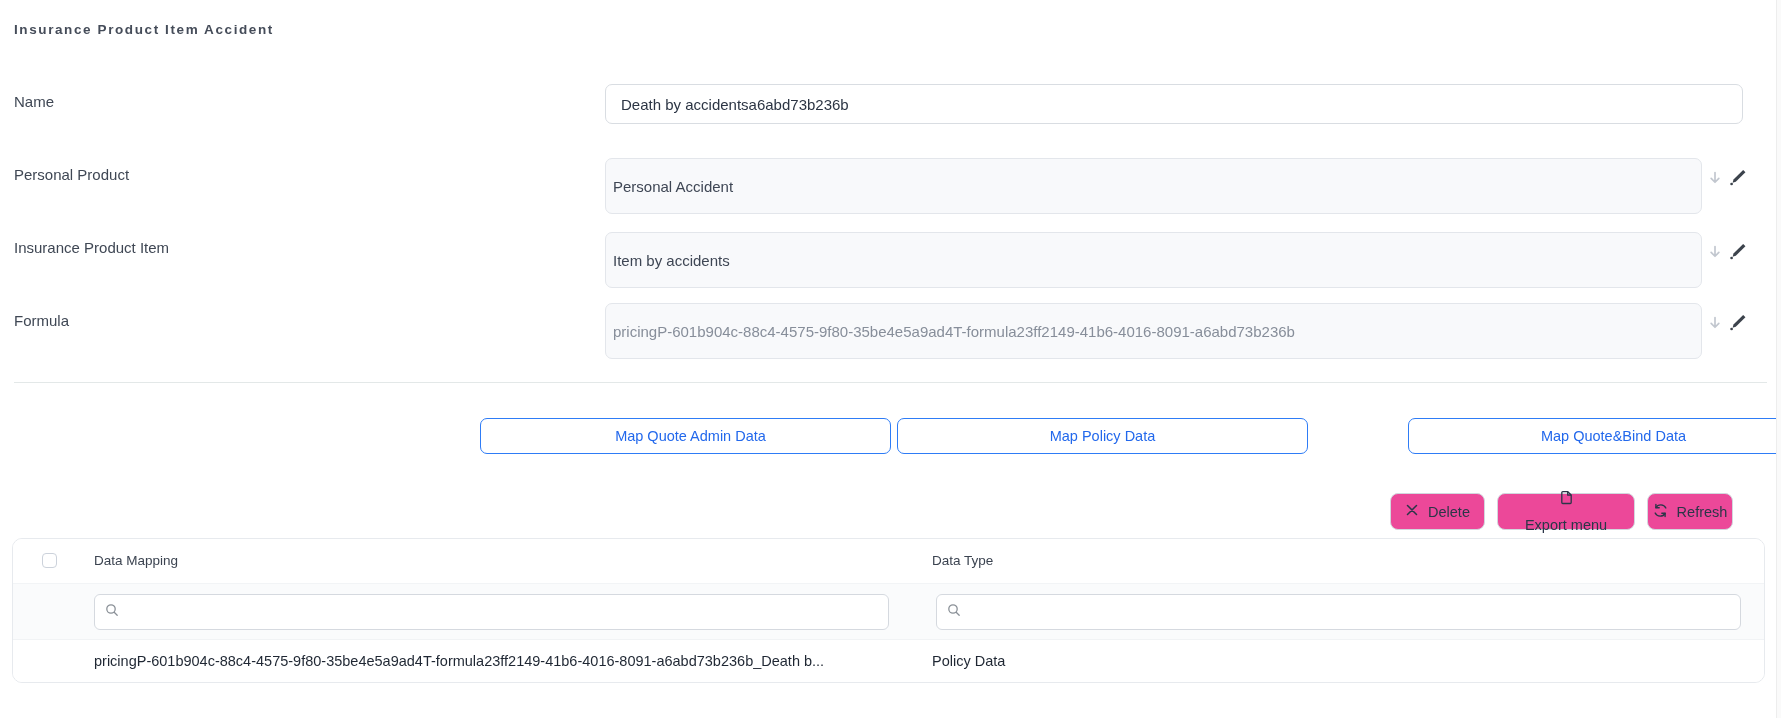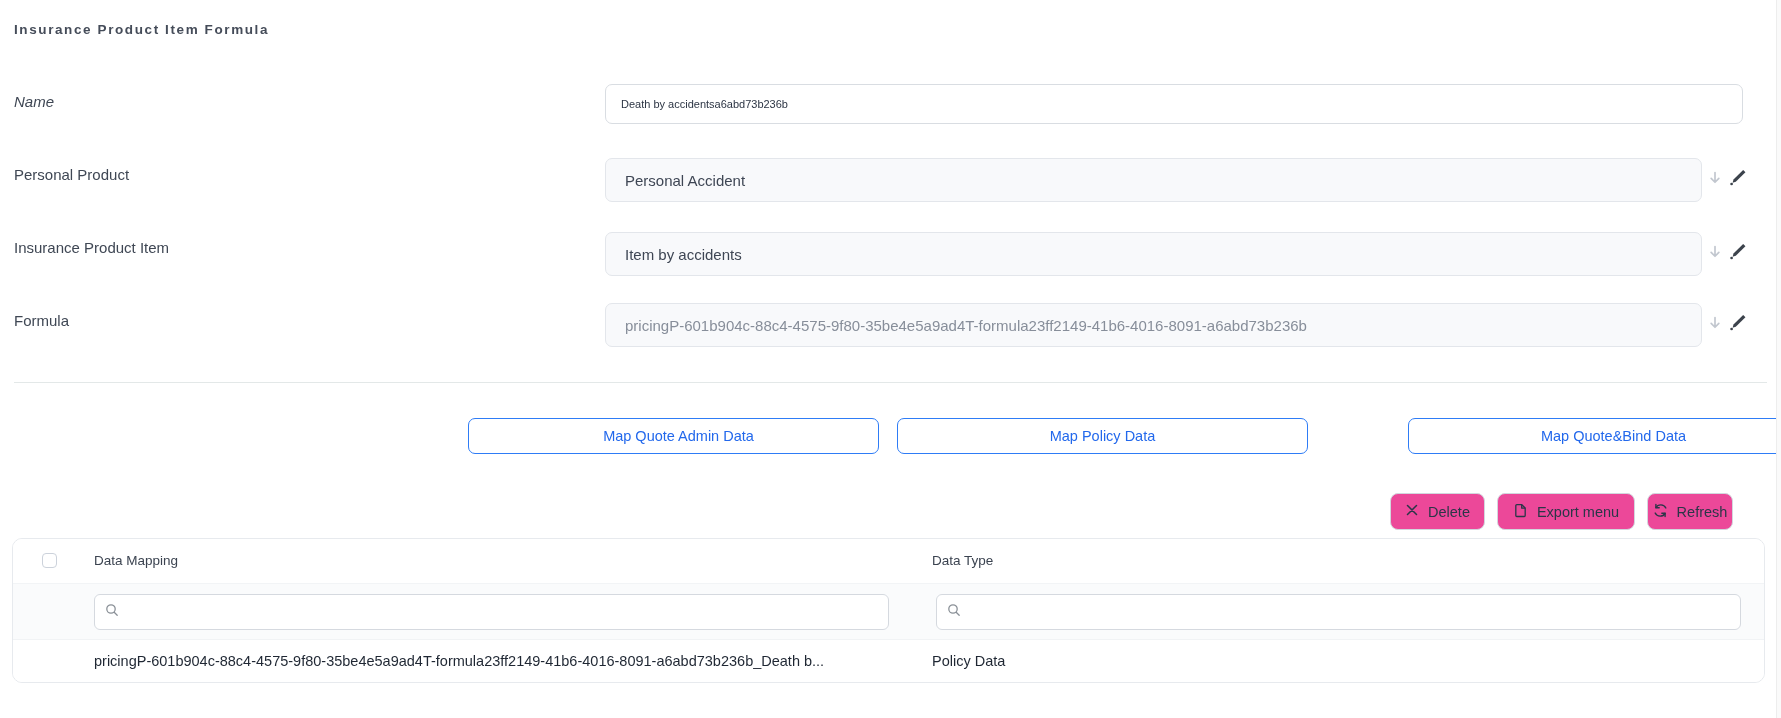--- a/index.html
+++ b/index.html
@@ -12,62 +12,62 @@
   }
 
   .page-title {
     position:absolute; left:14px; top:22px;
     font-size:13.5px; font-weight:600; letter-spacing:1.6px; color:#454c59;
   }
 
   .field-label {
     position:absolute; left:14px; font-size:15px; color:#3f4754; line-height:18px;
   }
-  .lbl-0 { top:93px;font-style:italic; } .lbl-1 { top:166px; } .lbl-2 { top:239px; } .lbl-3 { top:312px; }
+  .lbl-0 { top:93px; } .lbl-1 { top:166px; } .lbl-2 { top:239px; } .lbl-3 { top:312px; }
 
   .text-input {
     position:absolute; left:605px; top:84px; width:1138px; height:40px;
     border:1px solid #d9dde2; border-radius:7px; background:#fff;
-    padding:0 15px; font-size:11px; color:#2c3544; outline:none;
+    padding:0 15px; font-size:15px; color:#2c3544; outline:none;
     font-family:"Liberation Sans", sans-serif;
   }
 
   .select-box {
-    position:absolute; left:605px; width:1097px; height:44px;
+    position:absolute; left:605px; width:1097px; height:56px;
     border:1px solid #e3e6eb; border-radius:7px; background:#f8f9fb;
-    display:flex; align-items:center; padding:0 19px;
+    display:flex; align-items:center; padding:0 7px;
     font-size:15px; color:#3e4654; cursor:pointer;
     white-space:nowrap; overflow:hidden;
   }
   .sel-1 { top:158px; } .sel-2 { top:232px; } .sel-3 { top:303px; color:#878e9a; }
 
   .row-icon { position:absolute; width:18px; height:18px; }
   .arrow-pos-1 { left:1706px; top:169px; } .pencil-pos-1 { left:1729px; top:168px; }
   .arrow-pos-2 { left:1706px; top:243px; } .pencil-pos-2 { left:1729px; top:242px; }
   .arrow-pos-3 { left:1706px; top:314px; } .pencil-pos-3 { left:1729px; top:313px; }
 
   .divider {
     position:absolute; left:14px; top:382px; width:1753px; height:1px; background:#e3e8e8;
   }
 
   .map-btn {
     position:absolute; top:418px; width:411px; height:36px;
     background:#fff; border:1px solid #2e7cf6; border-radius:7px;
     color:#2268ec; font-size:14.5px; font-family:"Liberation Sans", sans-serif;
     display:flex; align-items:center; justify-content:center; cursor:pointer;
   }
-  .map-0 { left:468px;padding-left:16px; } .map-1 { left:897px; } .map-2 { left:1408px; }
+  .map-0 { left:480px;padding-left:16px; } .map-1 { left:897px; } .map-2 { left:1408px; }
 
   .action-btn {
     position:absolute; top:493px; height:37px;
     background:#ec4899; border:1px solid #d2d7de; border-radius:8px;
     color:#2b3648; font-size:14.5px; font-family:"Liberation Sans", sans-serif;
     display:flex; align-items:center; justify-content:center; gap:9px; cursor:pointer;
   }
-  .act-0 { left:1390px; width:95px; } .act-1 { left:1497px; width:138px; } .act-2 { left:1647px; width:86px; }
+  .act-0 { left:1390px; width:95px; } .act-1 { left:1497px; width:138px;flex-direction:column; } .act-2 { left:1647px; width:86px; }
   .action-btn svg { flex:0 0 auto; }
 
   .data-table {
     position:absolute; left:12px; top:538px; width:1753px; height:145px;
     border:1px solid #e7eaee; border-radius:10px; background:#fff; overflow:hidden;text-decoration:underline;
   }
   .tbl-header { position:absolute; left:0; top:0; width:100%; height:44px; background:#fff; }
   .hdr-checkbox {
     position:absolute; left:29px; top:14px; width:15px; height:15px;
     border:1px solid #ccd2db; border-radius:4px; background:#fff; cursor:pointer;
@@ -99,21 +99,21 @@
   .cell-0 { left:81px; } .cell-1 { left:919px; }
 
   .scroll-strip {
     position:absolute; right:0; top:0; width:5px; height:718px;
     background:#fafafa; border-left:1px solid #ededed;
   }
 </style>
 </head>
 <body>
 
-<div class="page-title">Insurance Product Item Formula</div>
+<div class="page-title">Insurance Product Item Accident</div>
 
 <div class="field-label lbl-0">Name</div>
 <input class="text-input" type="text" value="Death by accidentsa6abd73b236b" style="">
 
 <div class="field-label lbl-1">Personal Product</div>
 <div class="select-box sel-1">
   <span>Personal Accident</span>
 </div>
 <span class="row-icon arrow-pos-1">
   <svg width="18" height="18" viewBox="0 0 16 16">

